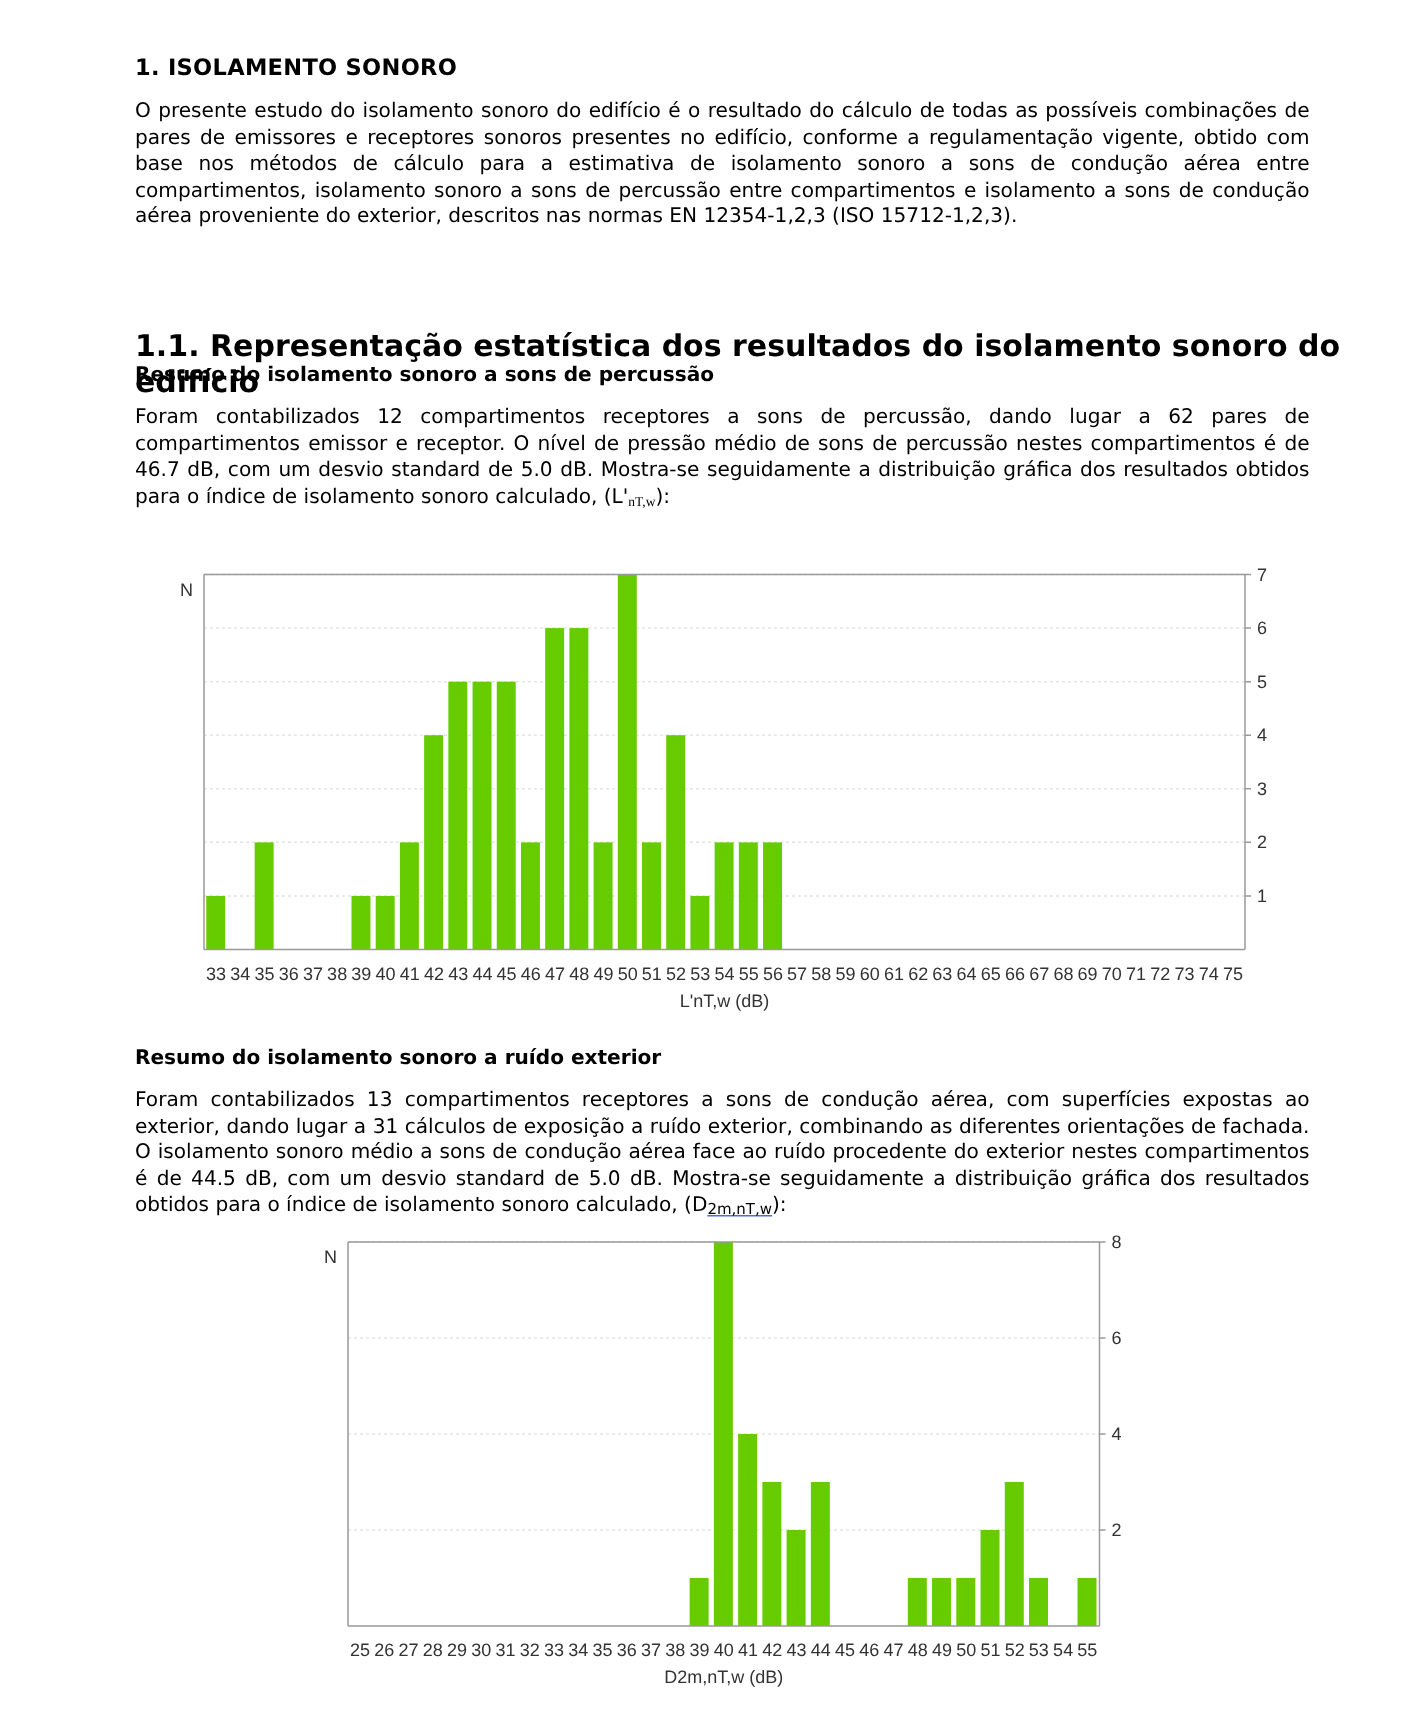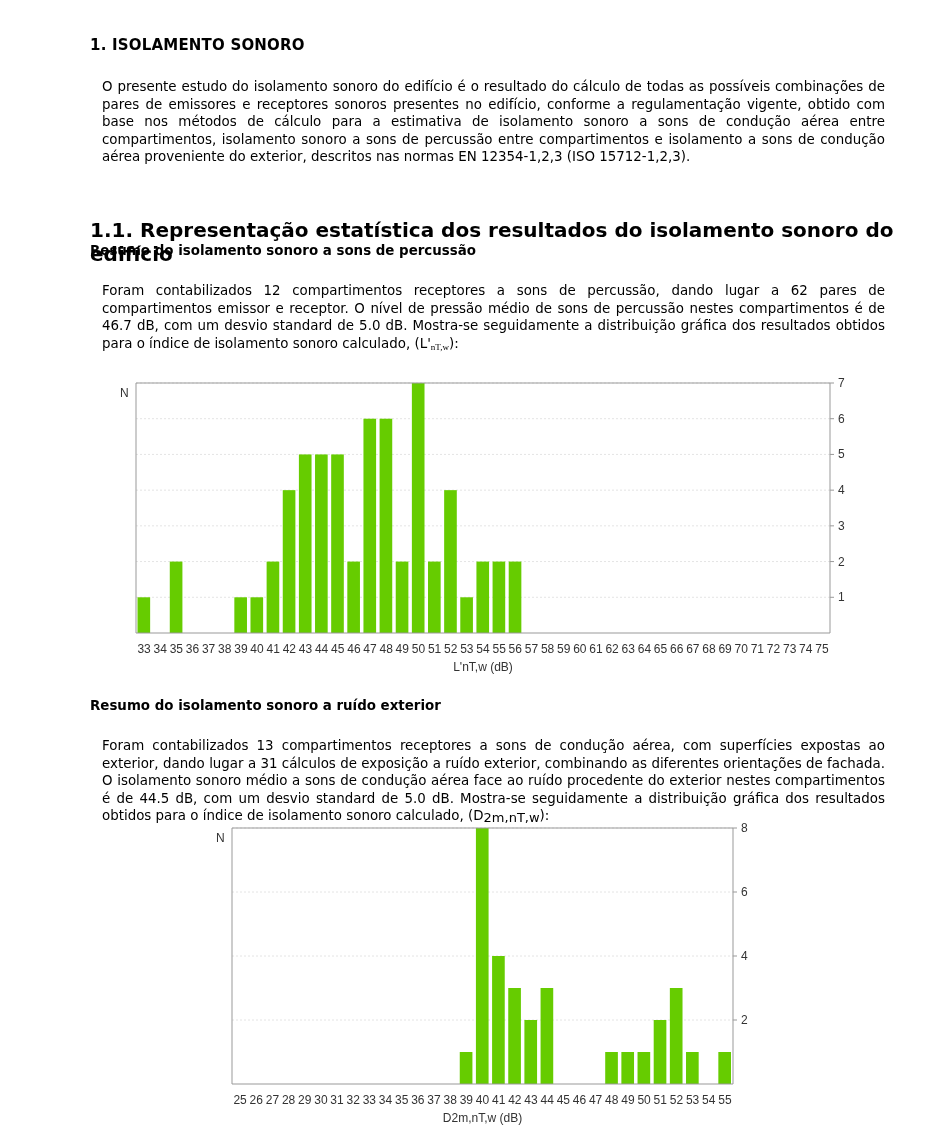--- a/index.html
+++ b/index.html
@@ -1,22 +1,22 @@
 <!DOCTYPE html>
 <html><head>
 <meta charset="utf-8">
 <style>
   html, body { margin:0; padding:0; background:#ffffff; }
   body { width:941px; height:1145px; position:relative; overflow:hidden; font-family:"DejaVu Sans", sans-serif; color:#000; }
   .h1 { position:absolute; left:90px; top:36px; font-size:15px; font-weight:bold; margin:0; letter-spacing:0.2px; }
-  .para { position:absolute; left:90px; width:783px; font-size:13.4px; line-height:17.6px; text-align:justify; margin:12px; }
+  .para { position:absolute; left:90px; width:783px; font-size:13.4px; line-height:17.6px; text-align:justify; margin:0; }
   .h2 { position:absolute; left:90px; top:218px; font-size:20px; font-weight:bold; margin:0; }
   .h3 { position:absolute; left:90px; font-size:13.4px; font-weight:bold; margin:0; }
   .sub { font-size:9px; vertical-align:-2px;font-family:Liberation Serif, serif; }
-  .sub-u { font-size:13px; vertical-align:-2px; text-decoration-color:#4a6fd1; }
+  .sub-u { font-size:10px; vertical-align:-2px; text-decoration:underline; text-decoration-color:#4a6fd1; }
   .chart { position:absolute; }
   .chart svg text { font-family:"Liberation Sans", sans-serif; }
 </style>
 </head>
 <body>
 
 <h1 class="h1">1. ISOLAMENTO SONORO</h1>
 <p class="para" style="top:66px;">O presente estudo do isolamento sonoro do edifício é o resultado do cálculo de todas as possíveis combinações de pares de emissores e receptores sonoros presentes no edifício, conforme a regulamentação vigente, obtido com base nos métodos de cálculo para a estimativa de isolamento sonoro a sons de condução aérea entre compartimentos, isolamento sonoro a sons de percussão entre compartimentos e isolamento a sons de condução aérea proveniente do exterior, descritos nas normas EN 12354-1,2,3 (ISO 15712-1,2,3).</p>
 
 <h2 class="h2">1.1. Representação estatística dos resultados do isolamento sonoro do edifício</h2>

